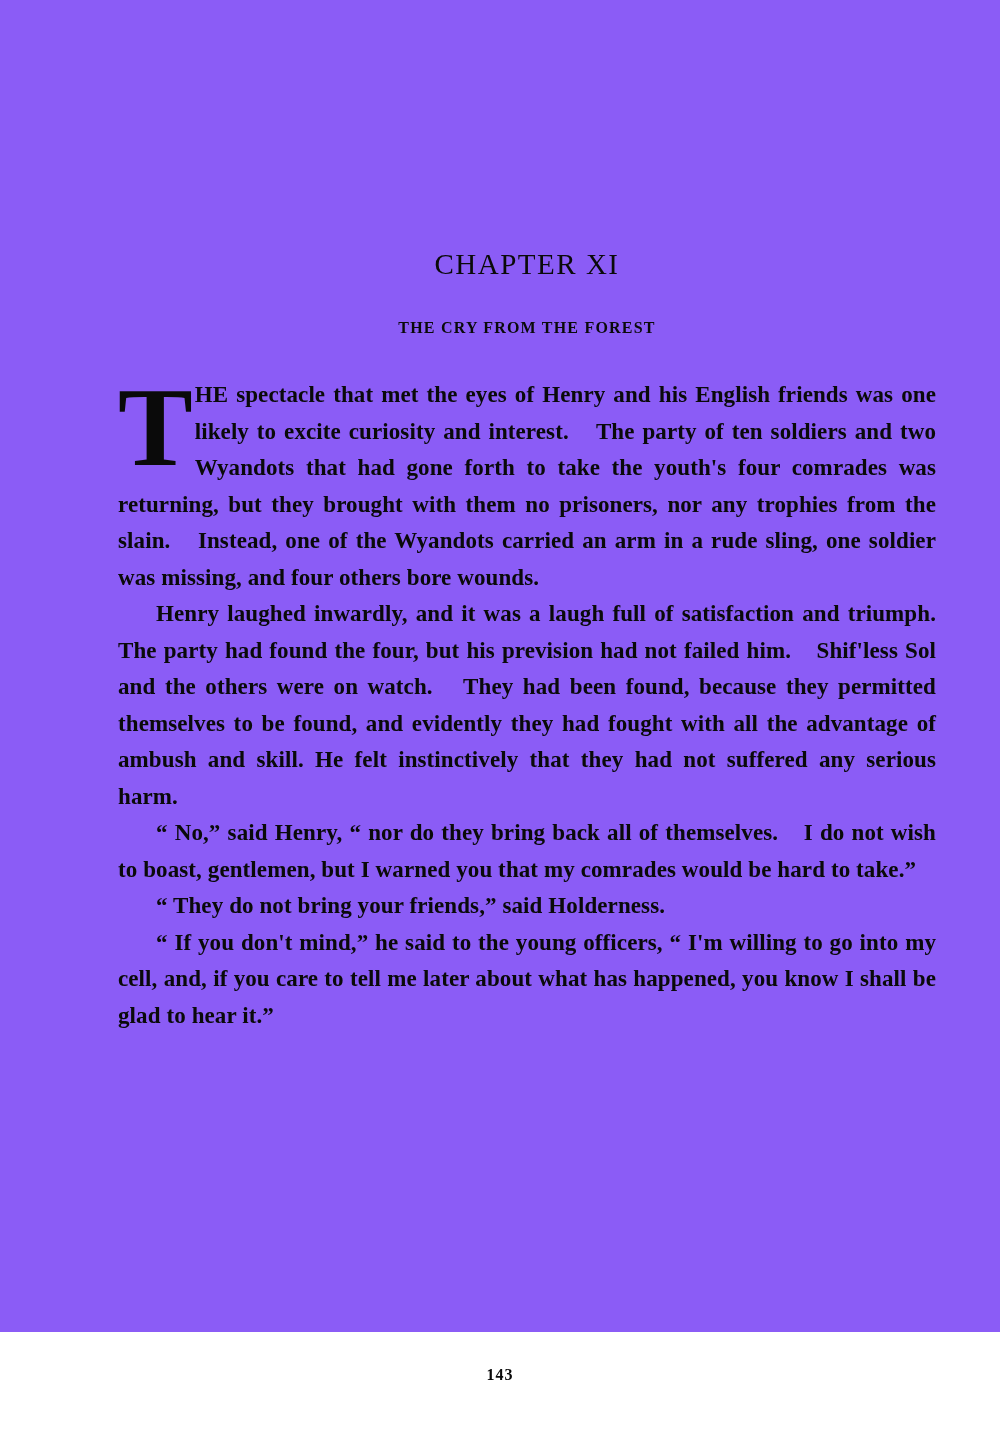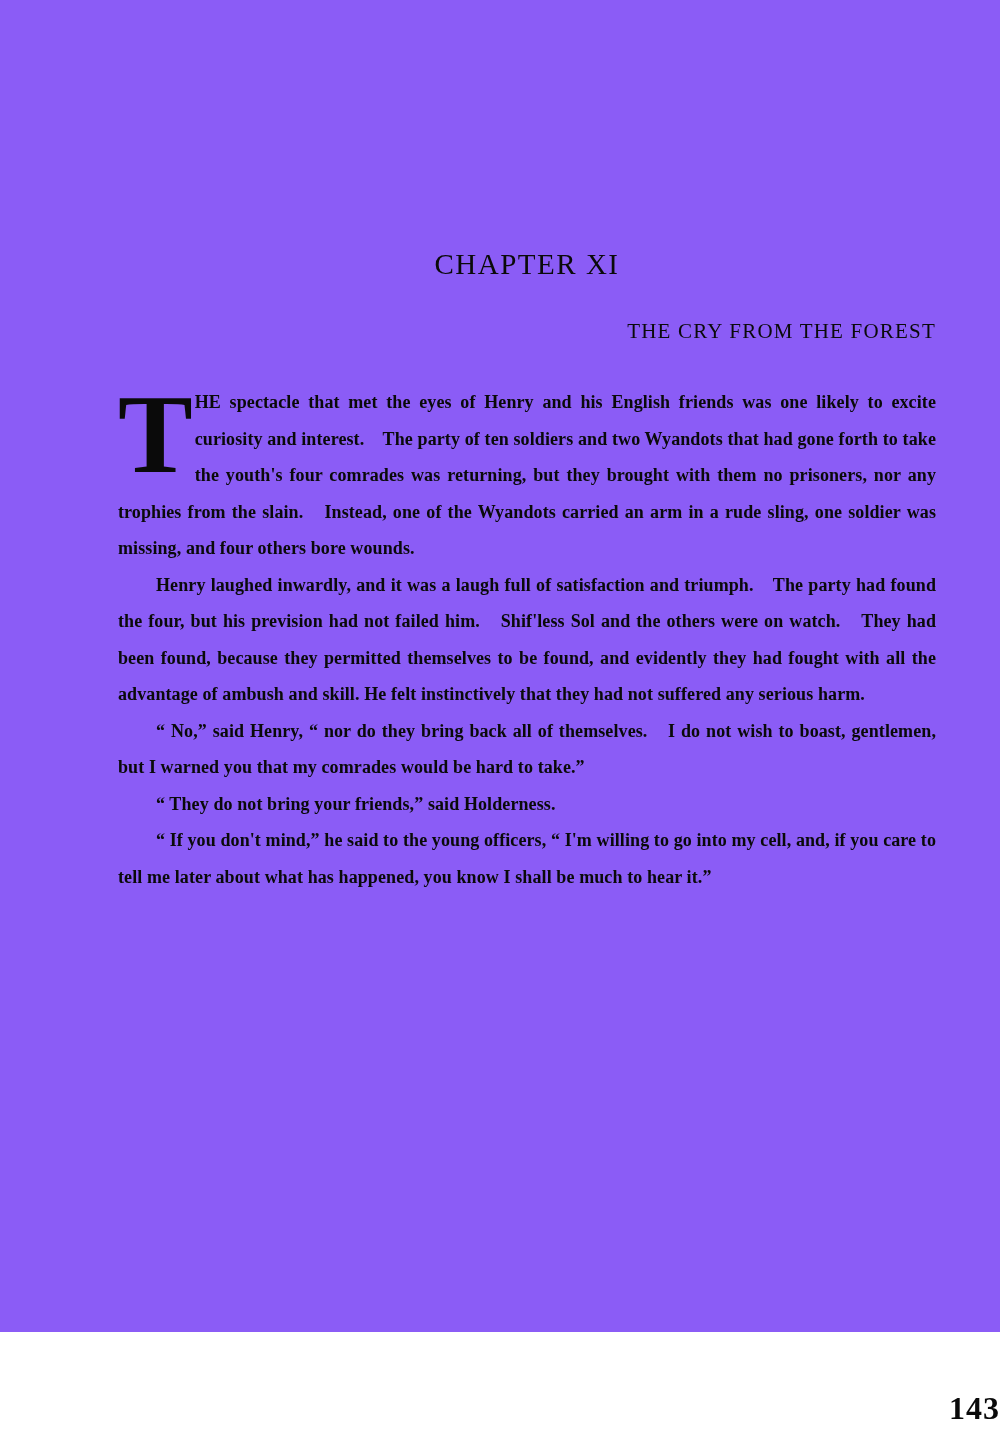--- a/index.html
+++ b/index.html
@@ -30,29 +30,29 @@
     width: 818px;
   }
   .chapter-number {
     text-align: center;
     font-size: 29px;
     letter-spacing: 1.5px;
     font-weight: 400;
     margin: 0 0 38px 0;
   }
   .chapter-title {
-    text-align: right;
-    font-size: 21px;
+    text-align: center;
+    font-size: 16px;
     letter-spacing: 1.2px;
-    font-weight: 400;
+    font-weight: 700;
     margin: 0 0 40px 0;
   }
   p {
     margin: 0;
-    font-size: 18px;
+    font-size: 23px;
     line-height: 36.5px;
     text-align: justify;
     text-justify: inter-word;
     font-weight: 700;
     letter-spacing: 0.1px;
   }
   p.first {
     text-indent: 0;
   }
   p.indent {
@@ -68,42 +68,41 @@
     line-height: 92px;
     font-weight: 700;
     margin: 4px 2px 0 0;
     padding: 0;
   }
   .folio {
     position: absolute;
     left: 0;
     right: 0;
     top: 1366px;
-    text-align: right;
-    font-size: 32px;
+    text-align: center;
+    font-size: 16px;
     font-weight: 700;
     letter-spacing: 1px;
-    margin-top: 24px;
   }
 </style>
 </head>
 <body>
 
 <div class="page">
   <div class="content">
 
     <h1 class="chapter-number">CHAPTER XI</h1>
     <h2 class="chapter-title">THE CRY FROM THE FOREST</h2>
 
     <div class="dropcap-wrap">
       <span class="dropcap">T</span>
       <p class="first">HE spectacle that met the eyes of Henry and his English friends was one likely to excite curiosity and interest.　The party of ten soldiers and two Wyandots that had gone forth to take the youth's four comrades was returning, but they brought with them no prisoners, nor any trophies from the slain.　Instead, one of the Wyandots carried an arm in a rude sling, one soldier was missing, and four others bore wounds.</p>
     </div>
 
     <p class="indent">Henry laughed inwardly, and it was a laugh full of satisfaction and triumph.　The party had found the four, but his prevision had not failed him.　Shif'less Sol and the others were on watch.　They had been found, because they permitted themselves to be found, and evidently they had fought with all the advantage of ambush and skill. He felt instinctively that they had not suffered any serious harm.</p>
     <p class="indent">“ No,” said Henry, “ nor do they bring back all of themselves.　I do not wish to boast, gentlemen, but I warned you that my comrades would be hard to take.”</p>
     <p class="indent">“ They do not bring your friends,” said Holderness.</p>
-    <p class="indent">“ If you don't mind,” he said to the young officers, “ I'm willing to go into my cell, and, if you care to tell me later about what has happened, you know I shall be much to hear it.”</p>
+    <p class="indent">“ If you don't mind,” he said to the young officers, “ I'm willing to go into my cell, and, if you care to tell me later about what has happened, you know I shall be glad to hear it.”</p>
 
   </div>
 
   <div class="folio">143</div>
 </div>
 
 </body></html>

